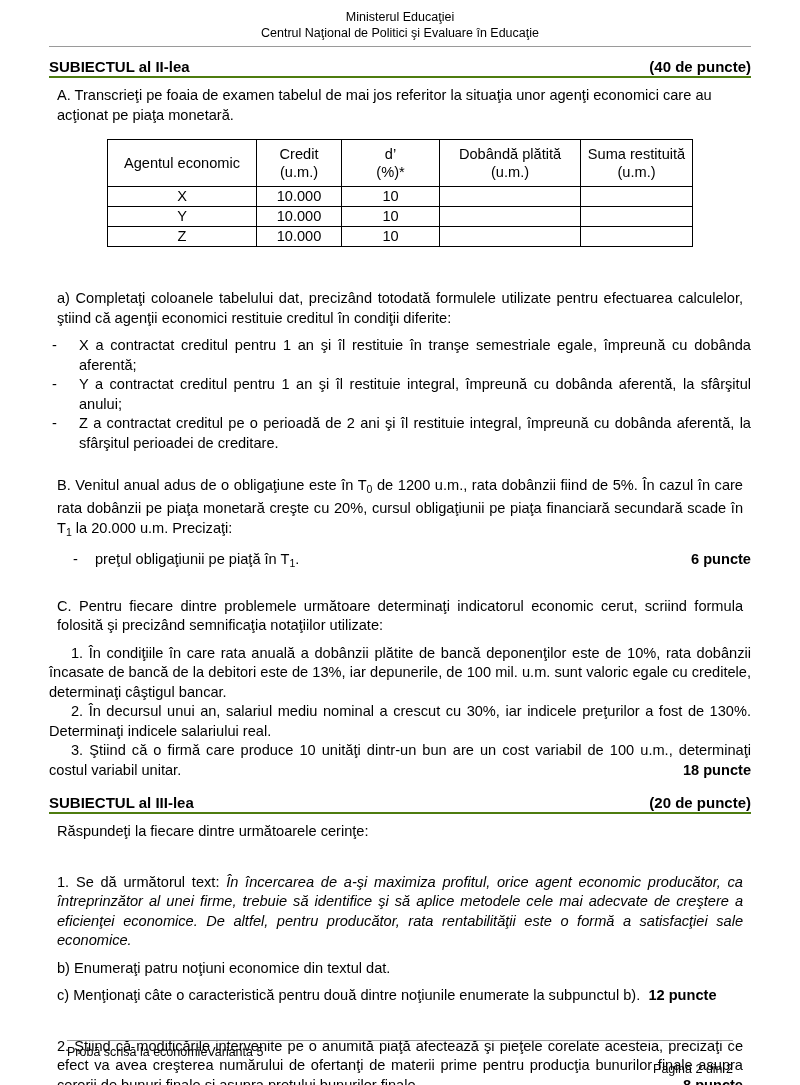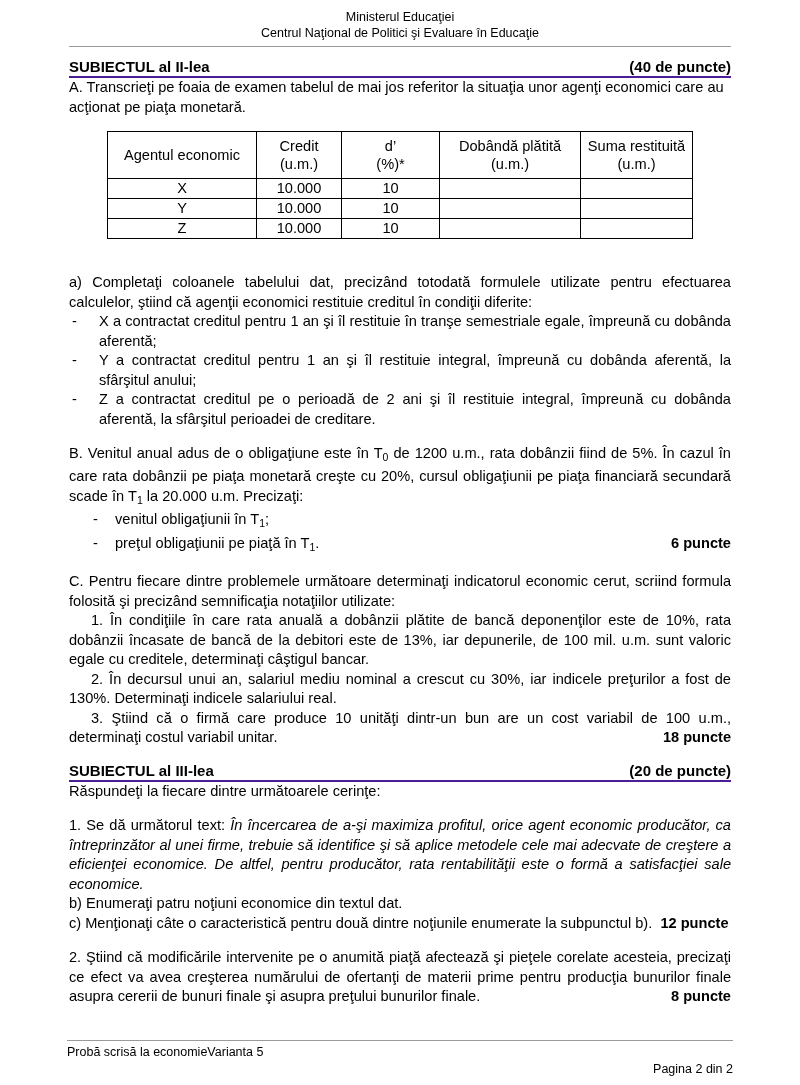--- a/index.html
+++ b/index.html
@@ -14,21 +14,21 @@
     font-family: "Liberation Sans", sans-serif;
     color: #000000;
     -webkit-font-smoothing: antialiased;
   }
   .page {
     position: absolute;
     left: 0; top: 0;
     width: 800px;
     height: 1085px;
     box-sizing: border-box;
-    padding: 0 69px;
+    padding: 0 49px;
   }
 
   
   .doc-header {
     text-align: center;
     font-size: 12.5px;
     line-height: 16px;
     padding-top: 9px;
   }
   .doc-header div { white-space: nowrap; }
@@ -39,31 +39,31 @@
     height: 0;
   }
 
   
   .subject-head {
     display: flex;
     justify-content: space-between;
     align-items: flex-start;
     font-size: 15px;
     font-weight: bold;
-    border-bottom: 2px solid #4c1d95;
+    border-bottom: 2px solid #4d7c0f;
     padding-bottom: 1px;
     margin-top: 11px;
   }
   .subject-head.second { margin-top: 14px; }
 
   
   p.body {
     font-size: 14.6px;
     line-height: 19.5px;
-    margin: 0;
+    margin: 8px;
     text-align: justify;
     text-justify: inter-word;
   }
   p.body.nojust { text-align: left; }
   .gap-md { height: 15px; }
   .gap-lg { height: 19px; }
 
   .pts {
     font-weight: bold;
     white-space: nowrap;
@@ -245,21 +245,20 @@
     <li>Y a contractat creditul pentru 1 an şi îl restituie integral, împreună cu dobânda aferentă, la sfârşitul anului;</li>
     <li>Z a contractat creditul pe o perioadă de 2 ani şi îl restituie integral, împreună cu dobânda aferentă, la sfârşitul perioadei de creditare.</li>
   </ul>
 
 
   <div class="gap-md"></div>
 
   <p class="body"><span>B. Venitul anual adus de o obligaţiune este în T</span><sub>0</sub><span> de 1200 u.m., rata dobânzii fiind de 5%. În cazul în care rata dobânzii pe piaţa monetară creşte cu 20%, cursul obligaţiunii pe piaţa financiară secundară scade în T</span><sub>1</sub><span> la 20.000 u.m. Precizaţi:</span></p>
 
   <ul class="dash indent2">
-    <li><span>venitul obligaţiunii în T</span><sub>1</sub><span>;</span></li>
     <li><span>preţul obligaţiunii pe piaţă în T</span><sub>1</sub><span>.</span><span class="right-pts">6 puncte</span></li>
   </ul>
 
   <div class="gap-md"></div>
 
   <p class="body">C. Pentru fiecare dintre problemele următoare determinaţi indicatorul economic cerut, scriind formula folosită şi precizând semnificaţia notaţiilor utilizate:</p>
   <p class="num">1. În condiţiile în care rata anuală a dobânzii plătite de bancă deponenţilor este de 10%, rata dobânzii încasate de bancă de la debitori este de 13%, iar depunerile, de 100 mil. u.m. sunt valoric egale cu creditele, determinaţi câştigul bancar.</p>
   <p class="num">2. În decursul unui an, salariul mediu nominal a crescut cu 30%, iar indicele preţurilor a fost de 130%. Determinaţi indicele salariului real.</p>
   <p class="num"><span>3. Ştiind că o firmă care produce 10 unităţi dintr-un bun are un cost variabil de 100 u.m., determinaţi costul variabil unitar.</span><span class="right-pts">18 puncte</span></p>
 

